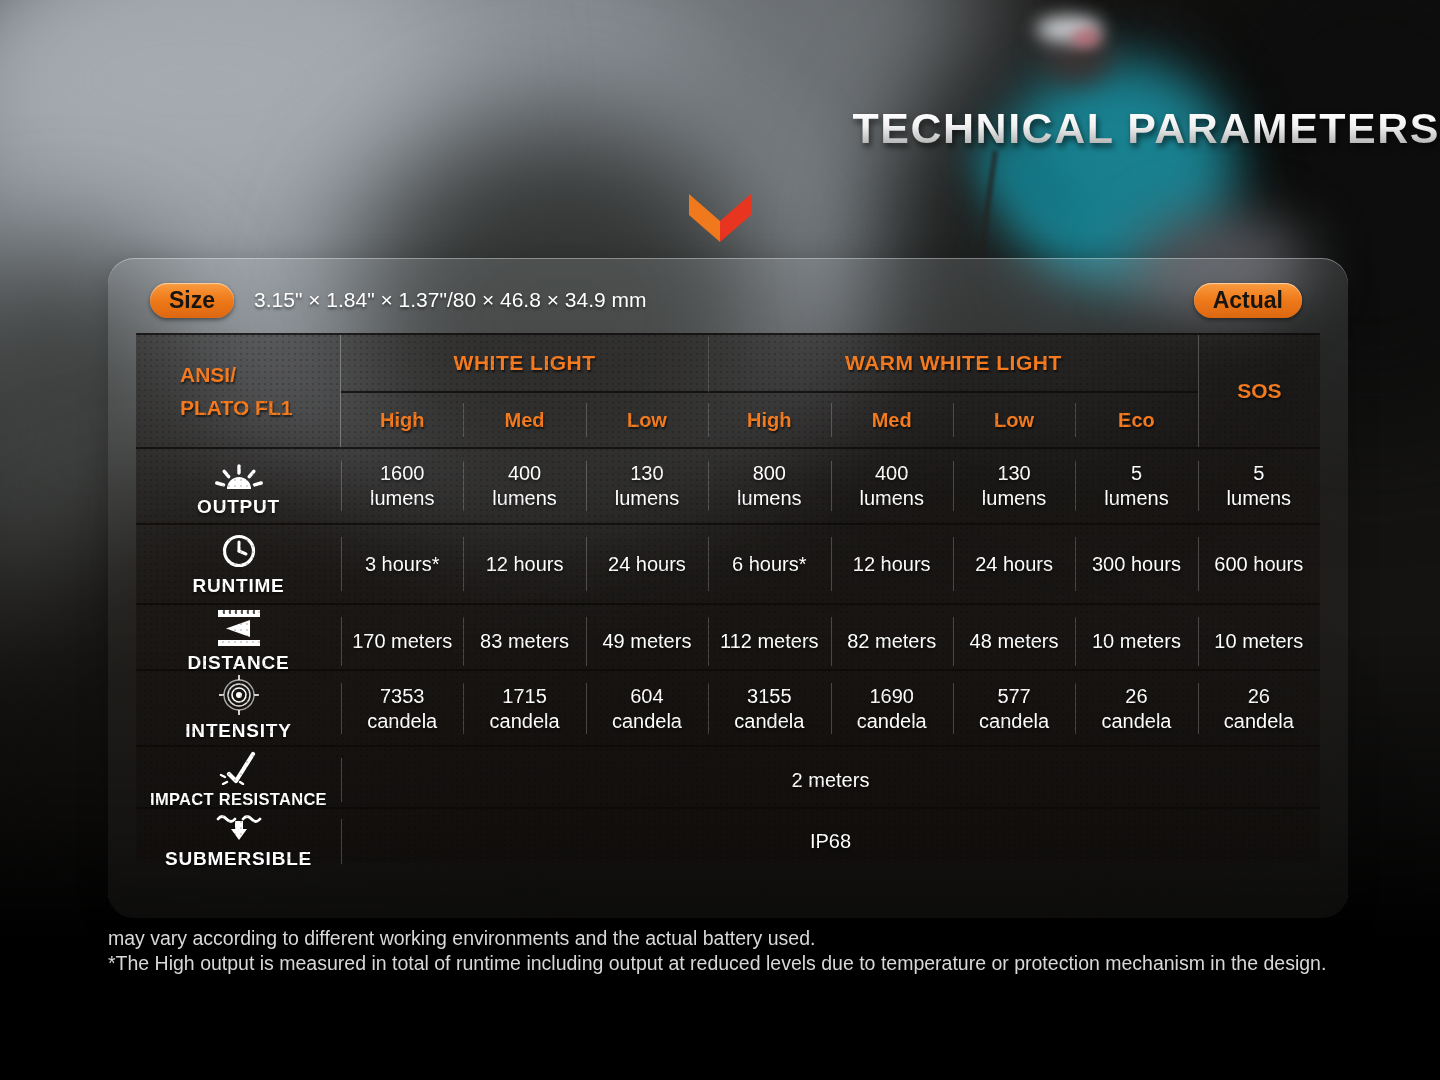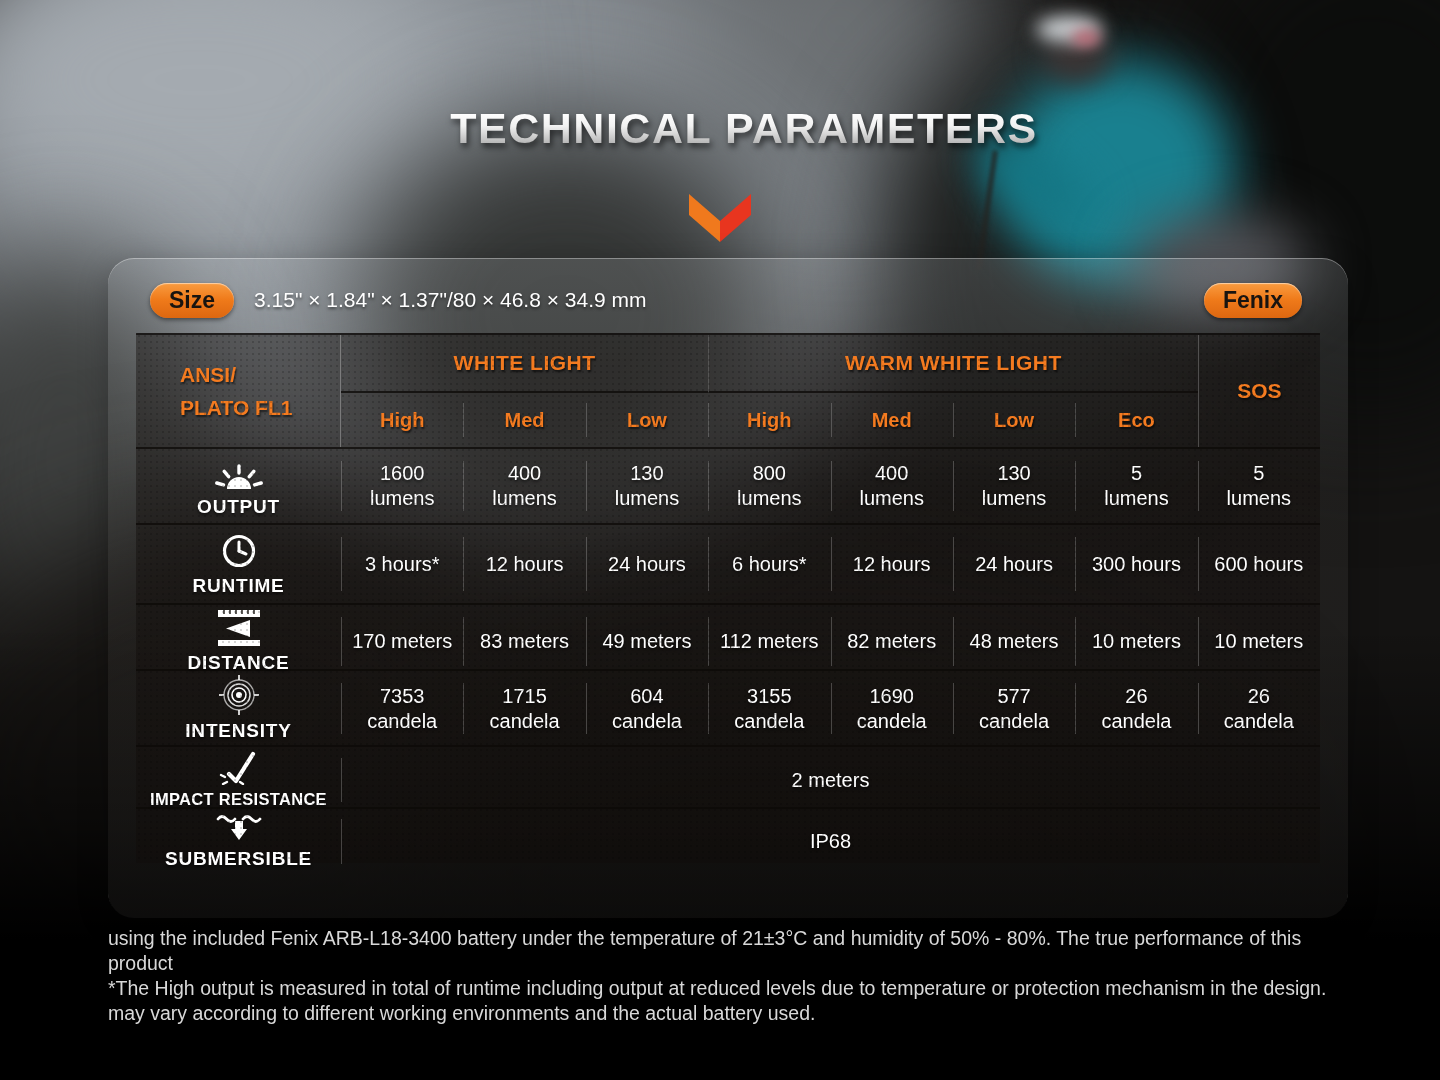--- a/index.html
+++ b/index.html
@@ -27,21 +27,21 @@
   .b-pants  { left:1130px; top:215px;  width:180px;  height:100px; background:#54555a; filter:blur(28px); }
   .b-botl   { left:-90px;  top:520px;  width:620px;  height:520px; background:#171513; filter:blur(70px); }
   .b-botm   { left:380px;  top:640px;  width:860px;  height:480px; background:#13110e; filter:blur(80px); }
   .pole     { position:absolute; left:985px; top:150px; width:4px; height:120px; background:#23211f; filter:blur(2px); transform:rotate(8deg); }
   .photo::after { content:""; position:absolute; inset:0;
     background:linear-gradient(180deg, rgba(0,0,0,0) 58%, rgba(0,0,0,0.55) 76%, #000 87%); }
 
   
   .page-title {
     position:absolute; top:104px; left:0; width:100%;
-    text-align:center; font-size:43px; font-weight:bold; letter-spacing:1.5px;
+    text-align:right; font-size:43px; font-weight:bold; letter-spacing:1.5px;
     background:linear-gradient(180deg,#ffffff 18%,#f1f1f1 45%,#b4b4b4 82%);
     -webkit-background-clip:text; background-clip:text; color:transparent;
     filter:drop-shadow(2px 4px 3px rgba(0,0,0,0.6));
     padding-left:48px;
   }
   .chevron { position:absolute; top:194px; left:50%; transform:translateX(-50%); }
 
   
   .panel {
     position:absolute; left:108px; top:258px; width:1240px; height:660px;
@@ -139,21 +139,21 @@
     <path d="M0,0 L31,27 L31,48 L0,21 Z" fill="#f0791d"></path>
     <path d="M62,0 L31,27 L31,48 L62,21 Z" fill="#e8351f"></path>
   </svg>
 </div>
 
 <div class="panel">
 
   <div class="spec-row">
     <span class="pill">Size</span>
     <span class="spec-value">3.15" × 1.84" × 1.37"/80 × 46.8 × 34.9 mm</span>
-    <span class="pill weight">Fenix</span>
+    <span class="pill weight">Actual</span>
   </div>
 
 
   <div class="spec-table">
 
     <div class="thead">
       <div class="corner-cell orange">
         <span>ANSI/</span>
         <span>PLATO FL1</span>
       </div>
@@ -377,16 +377,15 @@
       </div>
       <div class="cell cell-full">
           <span>IP68</span>
         </div>
     </div>
 
   </div>
 </div>
 
 <div class="note">
-  <div>using the included Fenix ARB-L18-3400 battery under the temperature of 21±3°C and humidity of 50% - 80%. The true performance of this product</div>
+  <div>may vary according to different working environments and the actual battery used.</div>
   <div>*The High output is measured in total of runtime including output at reduced levels due to temperature or protection mechanism in the design.</div>
-  <div>may vary according to different working environments and the actual battery used.</div>
 </div>
 
 </body></html>

